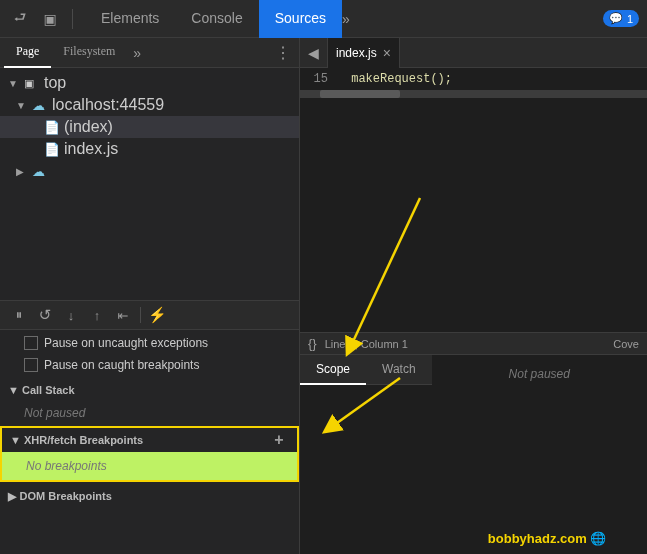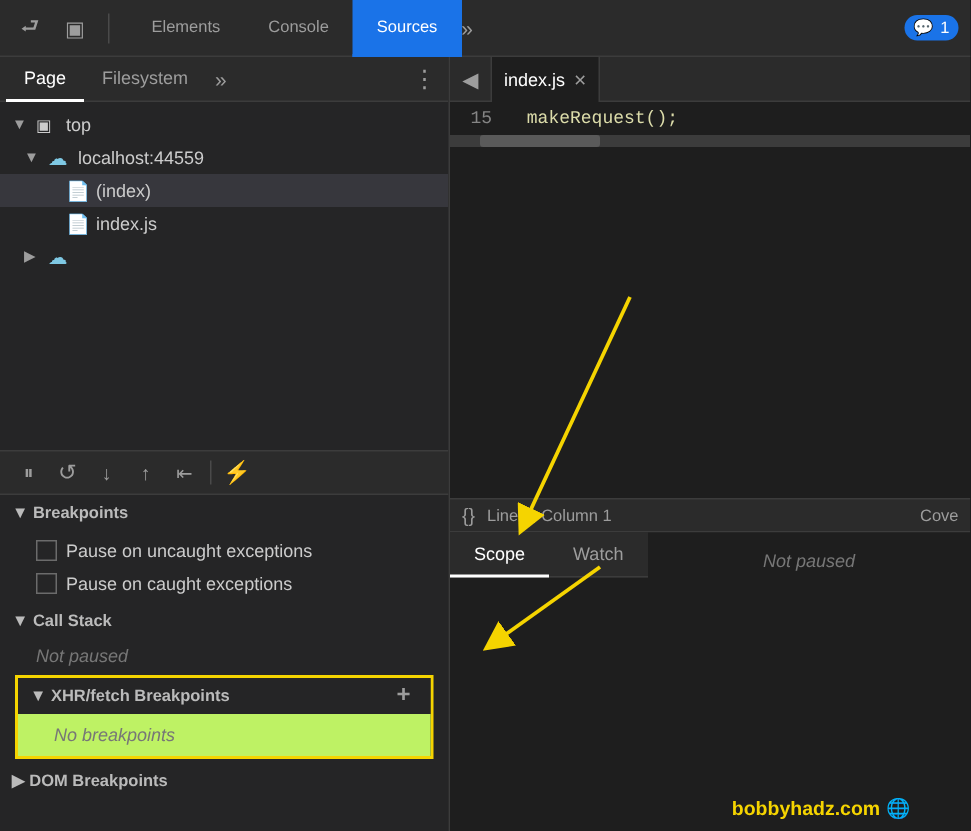--- a/index.html
+++ b/index.html
@@ -49,21 +49,21 @@
       align-items: center;
       flex: 1;
     }
     .nav-tab {
       padding: 0 16px;
       height: 38px;
       display: flex;
       align-items: center;
       cursor: pointer;
       color: #9d9d9d;
-      font-size: 11px;
+      font-size: 14px;
       border-bottom: 2px solid transparent;
     }
     .nav-tab.active {
       color: #ffffff;
       background: #1a73e8;
       border-bottom: 2px solid #1a73e8;
     }
     .toolbar-right {
       display: flex;
       align-items: center;
@@ -113,20 +113,21 @@
     }
     .left-tab {
       padding: 0 12px;
       height: 30px;
       display: flex;
       align-items: center;
       cursor: pointer;
       color: #9d9d9d;
       font-size: 12px;
       border-bottom: 2px solid transparent;
+      font-family: Liberation Serif, serif;
     }
     .left-tab.active {
       color: #ffffff;
       border-bottom: 2px solid #ffffff;
     }
     .left-tab-more {
       color: #9d9d9d;
       font-size: 14px;
       padding: 0 6px;
       cursor: pointer;
@@ -160,21 +161,21 @@
       width: 16px;
       font-size: 10px;
       color: #9d9d9d;
     }
     .tree-icon {
       width: 16px;
       margin-right: 4px;
       font-size: 13px;
     }
     .tree-label {
-      font-size: 12px;
+      font-size: 16px;
     }
 
     
     .debug-toolbar {
       display: flex;
       align-items: center;
       height: 30px;
       background: #2b2b2b;
       border-top: 1px solid #3c3c3c;
       border-bottom: 1px solid #3c3c3c;
@@ -243,21 +244,21 @@
     .not-paused-text {
       padding: 4px 8px 4px 24px;
       font-style: italic;
       color: #777777;
       font-size: 12px;
     }
 
     
     .xhr-section {
       border: 2px solid #f5d400;
-      margin: 2px 10px;
+      margin: 2px 0;
     }
     .xhr-header {
       display: flex;
       align-items: center;
       height: 24px;
       padding: 0 8px;
       cursor: pointer;
       font-size: 11px;
       color: #bbbbbb;
       font-weight: bold;
@@ -530,31 +531,28 @@
       <div class="debug-btn" style="font-size:15px;">↺</div>
       <div class="debug-btn">↓</div>
       <div class="debug-btn">↑</div>
       <div class="debug-btn">⇤</div>
       <div class="debug-separator"></div>
       <div class="debug-btn active" style="color:#e06c75;font-size:15px;">⚡</div>
     </div>
 
     <div class="bottom-left-panel">
 
-      <div class="section-header">
-        <span>▼  Breakpoints</span>
-      </div>
       <div class="section-content">
         <div class="section-item">
           <span class="checkbox"></span>
           <span>Pause on uncaught exceptions</span>
         </div>
         <div class="section-item">
           <span class="checkbox"></span>
-          <span>Pause on caught exceptions</span>
+          <span>Pause on caught breakpoints</span>
         </div>
       </div>
 
       <div class="section-header">
         <span>▼  Call Stack</span>
       </div>
       <div class="not-paused-text">Not paused</div>
 
       <div class="xhr-section">
         <div class="xhr-header">

